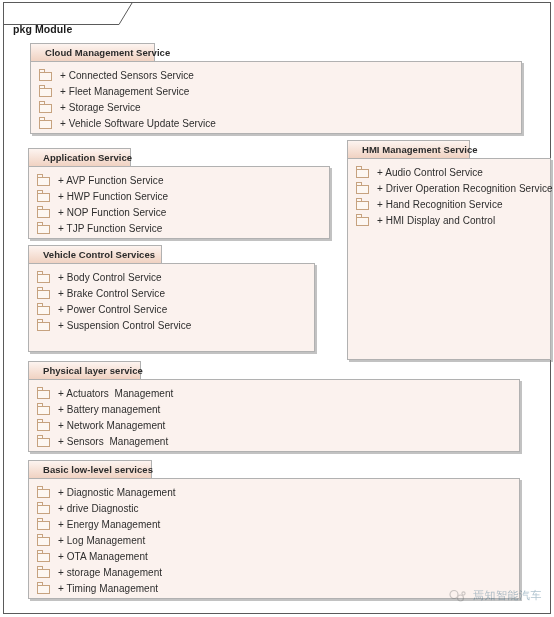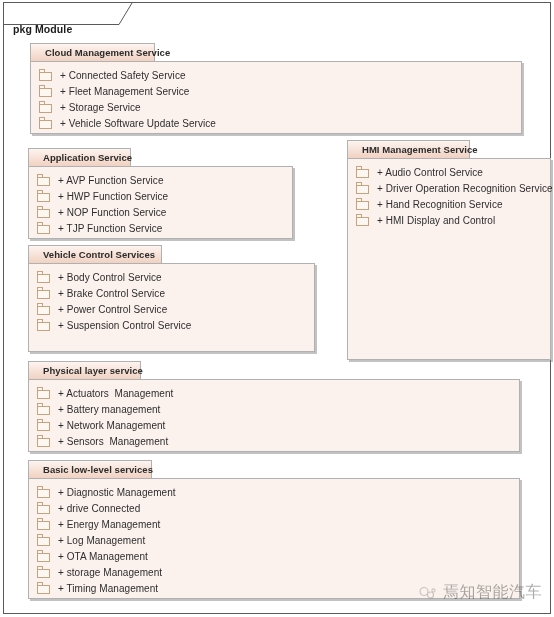--- a/index.html
+++ b/index.html
@@ -137,22 +137,22 @@
     position:absolute;
     right:12px; bottom:14px;
     display:flex;
     align-items:center;
     gap:6px;
     opacity:.33;
     z-index:5;
     pointer-events:none;
   }
   #watermark .wm-text{
-    font-size:16px;
-    color:#000000;
+    font-size:11px;
+    color:#0c4a6e;
     font-family:"DejaVu Sans","Liberation Sans",sans-serif;
     white-space:nowrap;
     letter-spacing:.5px;
   }
 </style>
 </head>
 <body>
 
 <div id="diagram-frame"></div>
 <div id="frame-tab-mask"></div>
@@ -167,21 +167,21 @@
     <div class="pkg" style="left: 30px; top: 43px; width: 492px;">
       <div class="pkg-title" style="width: 125px;">
         <span>Cloud Management Service</span>
       </div>
       <div class="pkg-body" style="top: 18px; width: 492px; height: 73px;">
         <div class="pkg-item">
           <span class="pkg-icon">
             <span class="tab"></span>
             <span class="body"></span>
           </span>
-          <span class="label">+ Connected Safety Service</span>
+          <span class="label">+ Connected Sensors Service</span>
         </div>
         <div class="pkg-item">
           <span class="pkg-icon">
             <span class="tab"></span>
             <span class="body"></span>
           </span>
           <span class="label">+ Fleet Management Service</span>
         </div>
         <div class="pkg-item">
           <span class="pkg-icon">
@@ -196,21 +196,21 @@
             <span class="body"></span>
           </span>
           <span class="label">+ Vehicle Software Update Service</span>
         </div>
       </div>
     </div>
     <div class="pkg" style="left: 28px; top: 148px; width: 287px;">
       <div class="pkg-title" style="width: 103px;">
         <span>Application Service</span>
       </div>
-      <div class="pkg-body" style="top: 18px; width: 265px; height: 73px;">
+      <div class="pkg-body" style="top: 18px; width: 302px; height: 73px;">
         <div class="pkg-item">
           <span class="pkg-icon">
             <span class="tab"></span>
             <span class="body"></span>
           </span>
           <span class="label">+ AVP Function Service</span>
         </div>
         <div class="pkg-item">
           <span class="pkg-icon">
             <span class="tab"></span>
@@ -349,21 +349,21 @@
             <span class="tab"></span>
             <span class="body"></span>
           </span>
           <span class="label">+ Diagnostic Management</span>
         </div>
         <div class="pkg-item">
           <span class="pkg-icon">
             <span class="tab"></span>
             <span class="body"></span>
           </span>
-          <span class="label">+ drive Connected</span>
+          <span class="label">+ drive Diagnostic</span>
         </div>
         <div class="pkg-item">
           <span class="pkg-icon">
             <span class="tab"></span>
             <span class="body"></span>
           </span>
           <span class="label">+ Energy Management</span>
         </div>
         <div class="pkg-item">
           <span class="pkg-icon">

